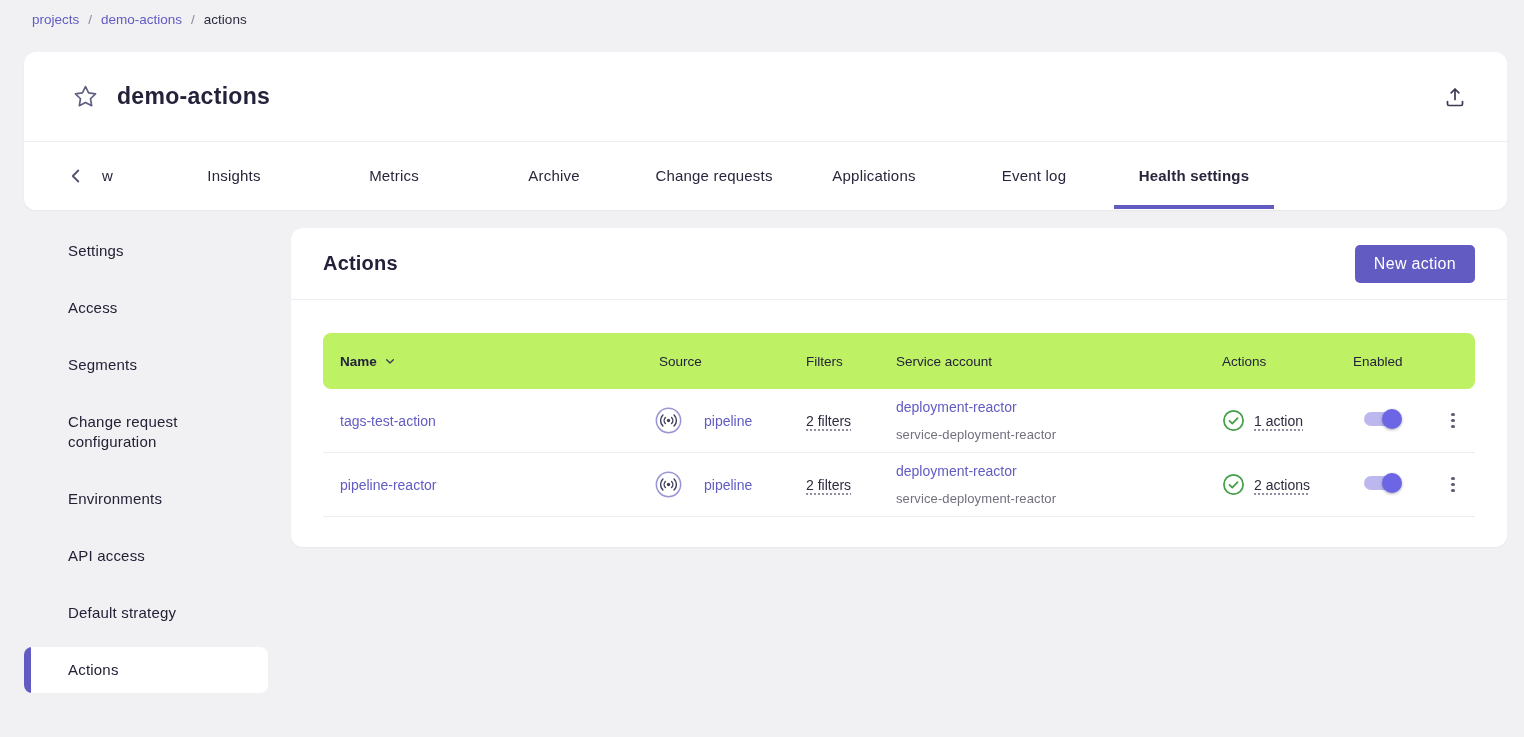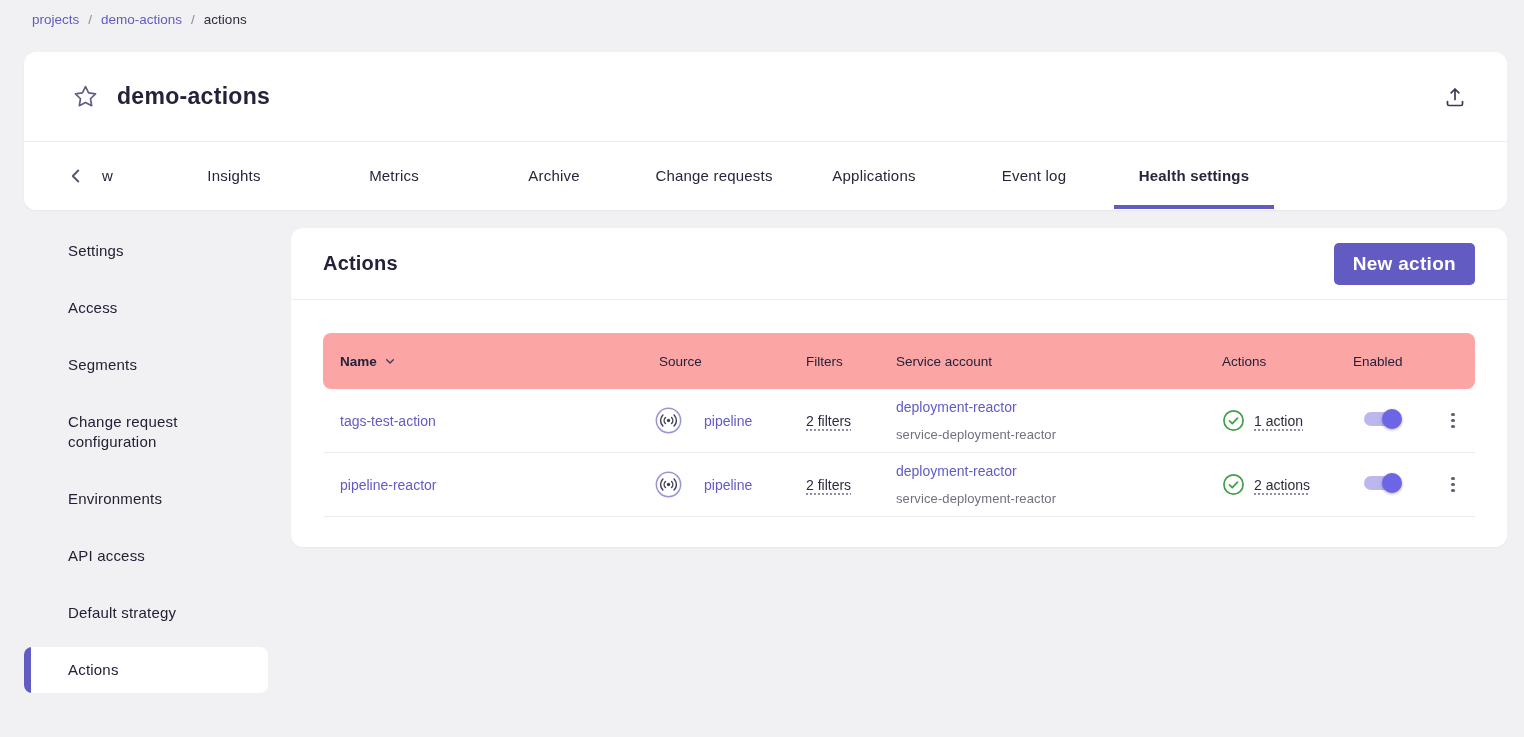--- a/index.html
+++ b/index.html
@@ -44,25 +44,25 @@
   
   .sidebar{position:absolute;left:24px;top:228px;width:244px;}
   .side-item{position:relative;padding:13px 18px 13px 44px;margin-bottom:11px;font-size:15px;line-height:20px;letter-spacing:.2px;color:#232135;cursor:pointer;border-radius:8px;overflow:hidden;}
   .side-item.active{background:#fff;}
   .side-item.active::before{content:"";position:absolute;left:0;top:0;bottom:0;width:7px;background:var(--accent);border-radius:4px 0 0 4px;}
 
   
   .content-card{position:absolute;left:291px;top:228px;width:1216px;height:319px;background:#fff;border-radius:12px;box-shadow:0 1px 2px rgba(30,30,60,.04);}
   .content-header{height:72px;display:flex;align-items:center;padding:0 32px;border-bottom:1px solid #ececf2;}
   .content-title{font-size:20px;font-weight:700;letter-spacing:.2px;}
-  .new-action-btn{margin-left:auto;background:var(--accent);color:#fff;border:none;border-radius:5px;padding:10px 19px;font-size:19px;font-weight:700;letter-spacing:.3px;font-family:inherit;cursor:pointer;}
+  .new-action-btn{margin-left:auto;background:var(--accent);color:#fff;border:none;border-radius:5px;padding:10px 19px;font-size:16px;font-weight:400;letter-spacing:.3px;font-family:inherit;cursor:pointer;}
 
   .table-wrap{padding:33px 32px 0;}
   .tgrid{display:grid;grid-template-columns:319px 147px 90px 326px 131px 95px 1fr;align-items:center;}
-  .table-head{height:56px;background:#fca5a5;border-radius:8px;font-size:13.5px;color:#24223a;}
+  .table-head{height:56px;background:#bef264;border-radius:8px;font-size:13.5px;color:#24223a;}
   .th{padding-left:17px;}
   .th-name{font-weight:700;display:flex;align-items:center;gap:5px;cursor:pointer;}
   .trow{height:64px;border-bottom:1px solid #ececf2;font-size:14px;}
   .td{padding-left:17px;}
   .cell-link{color:var(--link);cursor:pointer;}
   .td-source{display:flex;align-items:center;gap:22px;padding-left:13px;}
   .td-service .sub{color:#72717e;font-size:13px;margin-top:12px;letter-spacing:.1px;}
   .dotted{color:#2c2b3f;cursor:pointer;text-decoration:underline dotted;text-decoration-color:#8f8da1;text-decoration-thickness:1.5px;text-underline-offset:4px;}
   .td-actions{display:flex;align-items:center;gap:9px;}
   .td-enabled{padding-left:25px;}

